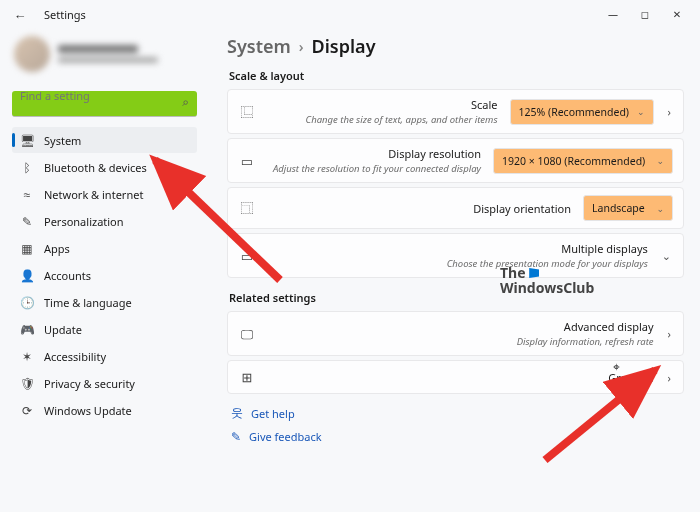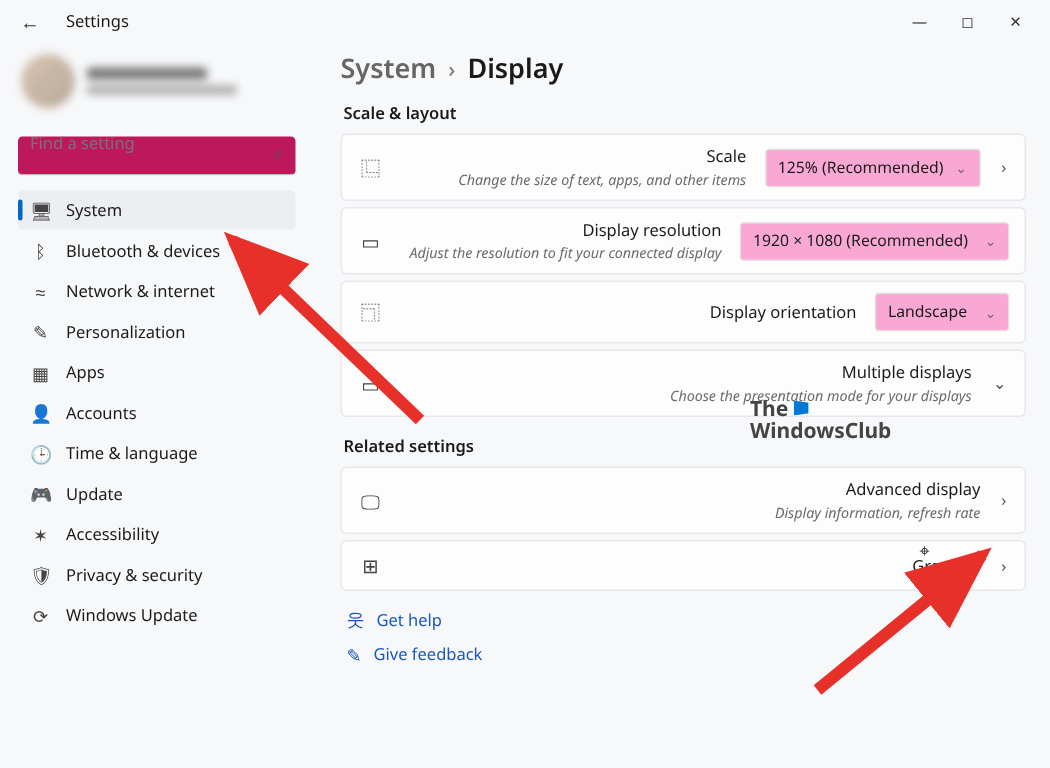--- a/index.html
+++ b/index.html
@@ -9,39 +9,39 @@
   .title { margin-left: 12px; font-size: 11px; font-weight: 400; }
   .winctrl { margin-left: auto; display:flex; gap:2px; }
   .winbtn { width: 30px; height: 20px; display:flex; align-items:center; justify-content:center; font-size:10px; color:#333; }
   .shell { display:flex; height: calc(100% - 28px); }
   .sidebar { width: 205px; padding: 4px 8px 0 12px; }
   .user { display:flex; align-items:center; gap:8px; padding: 4px 0 12px 2px; filter: blur(3px); }
   .avatar { width: 36px; height: 36px; border-radius: 50%; background: linear-gradient(135deg,#d8c4b0,#b8a89a); }
   .user-name { height: 8px; width: 80px; background: #777; border-radius: 2px; margin-bottom:4px;}
   .user-mail { height: 6px; width: 100px; background: #aaa; border-radius: 2px;}
   .search { position: relative; margin: 4px 0 10px 0; }
-  .search input { width: 100%; height: 26px; border: none; border-bottom: 1px solid #bbb; background: #be185d; border-radius: 3px; padding: 0 26px 16px 8px; font-size: 11px; outline:none; }
+  .search input { width: 100%; height: 26px; border: none; border-bottom: 1px solid #bbb; background: #84cc16; border-radius: 3px; padding: 0 26px 16px 8px; font-size: 11px; outline:none; }
   .search .sicon { position:absolute; right:8px; top:5px; color:#555; font-size:12px; }
   .nav { display:flex; flex-direction:column; gap:1px; }
   .nav-item { display:flex; align-items:center; gap:10px; height: 26px; padding: 0 8px; border-radius: 3px; position:relative; cursor:default; }
   .nav-item.sel { background: #eceef1; }
   .nav-item.sel::before { content:""; position:absolute; left:0; top:6px; bottom:6px; width:3px; background:#0067c0; border-radius:2px; }
   .nav-icon { width: 14px; text-align:center; font-size:12px; color:#444; }
   .nav-label { font-size: 11px; }
   .main { flex:1; padding: 6px 16px 0 22px; overflow:hidden; }
   .crumbs { display:flex; align-items:center; gap:8px; font-size: 18px; font-weight:600; margin-bottom:10px; }
   .crumb-root { color:#666; font-weight:600; }
   .crumb-sep { color:#888; font-size:14px; }
   .section-h { font-size: 11px; font-weight:600; margin: 2px 0 6px 2px; }
   .card { background:#fdfdfe; border:1px solid #e8e8ea; border-radius:4px; padding: 7px 10px; display:flex; align-items:center; gap:12px; margin-bottom:4px; }
   .card-icon { width:18px; text-align:center; font-size:13px; color:#444; }
   .card-text { flex:1;text-align:right; }
   .card-title { font-size: 11px; }
   .card-sub { font-size: 9.5px; color:#6b6b6b; margin-top:1px;font-style:italic; }
-  .combo { height:26px; min-width:140px; border:1px solid #e4e4e6; border-radius:3px; background:#f9a8d4; display:flex; align-items:center; justify-content:space-between; padding:0 8px; font-size:10.5px; }
+  .combo { height:26px; min-width:140px; border:1px solid #e4e4e6; border-radius:3px; background:#fdba74; display:flex; align-items:center; justify-content:space-between; padding:0 8px; font-size:10.5px; }
   .combo .chev { color:#666; font-size:9px; margin-left:8px; }
   .chev-right { color:#555; font-size:11px; padding:0 2px; }
   .links { margin-top:10px; padding-left:4px; }
   .linkrow { display:flex; align-items:center; gap:8px; color:#1957b8; font-size:11px; margin:6px 0; }
   .linkrow .licon { color:#1957b8; font-size:12px; }
   .watermark { position:absolute; left:500px; top:265px; font-size:14px; color:#444; line-height:1.1;font-weight:bold; }
   .wm-flag { display:inline-block; width:10px; height:10px; background:#0078d4; clip-path: polygon(0 0,100% 15%,100% 85%,0 100%);}
   
   .arrow { position:absolute; pointer-events:none; }
   .cursor { position:absolute; font-size:12px; color:#222; }

